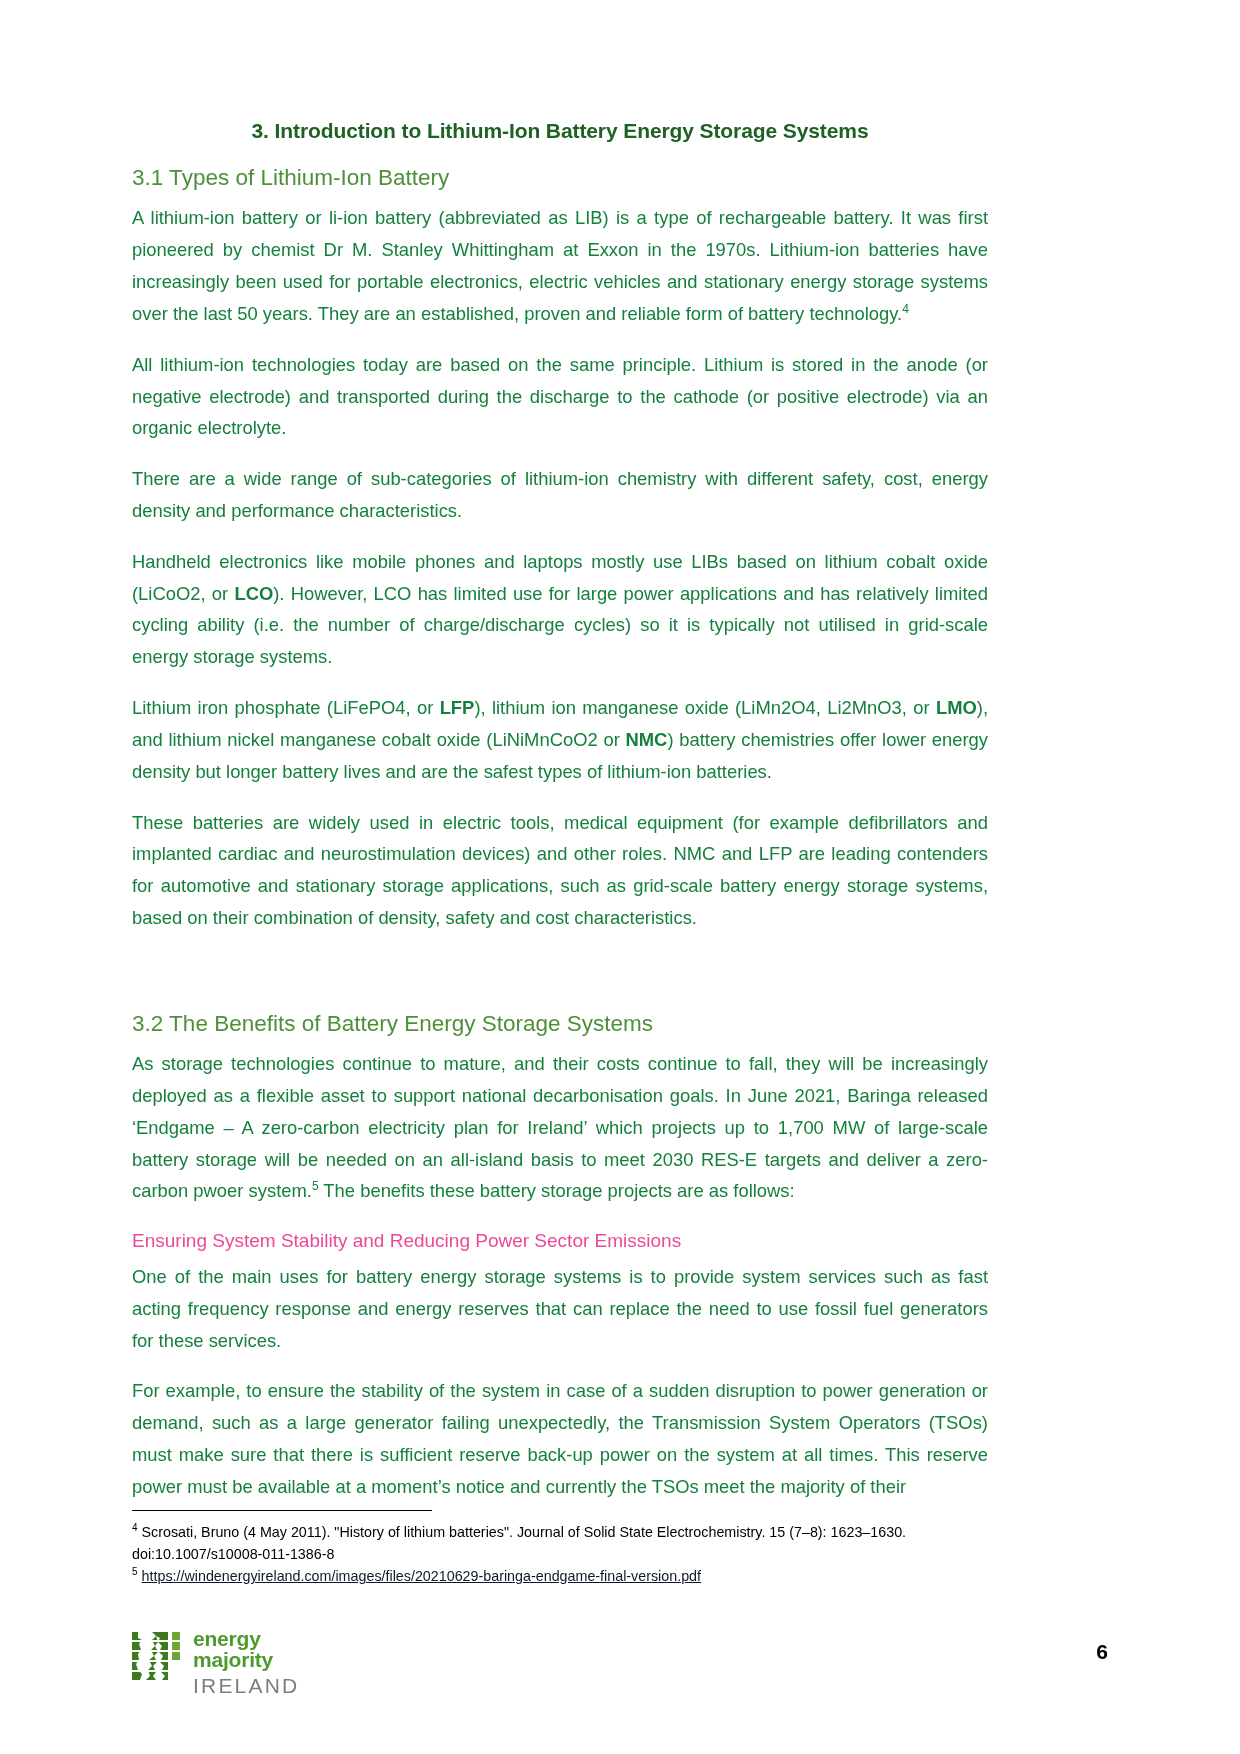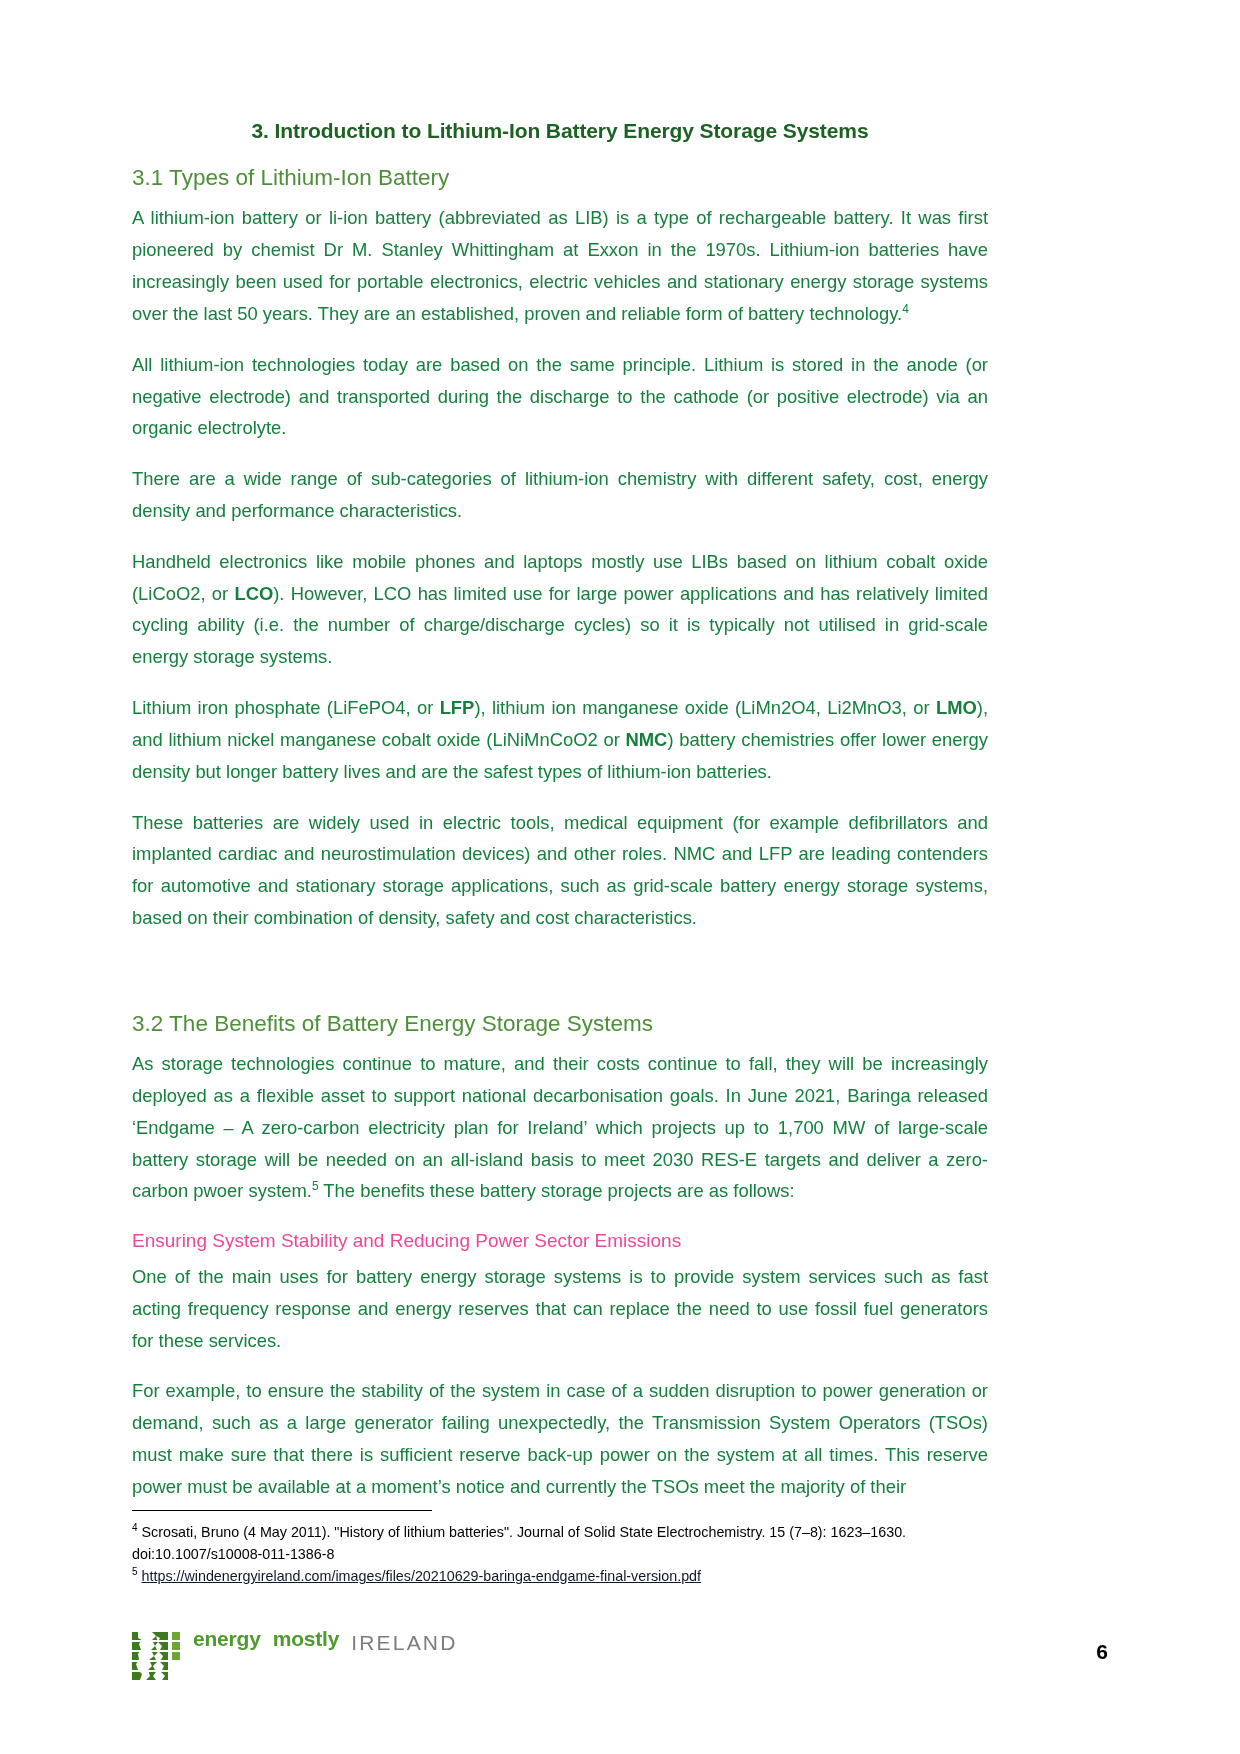--- a/index.html
+++ b/index.html
@@ -113,23 +113,22 @@
     align-items: flex-start;
   }
   .logo-mark {
     width: 52px;
     height: 56px;
     margin-right: 9px;
     margin-top: 2px;
   }
   .logo-words {
     display: flex;
-    flex-direction: row;
+    flex-direction: column;
     justify-content: flex-start;
-    gap: 12px;
   }
   .logo-line1, .logo-line2 {
     font-size: 21px;
     font-weight: bold;
     color: #4e9a2f;
     line-height: 1.02;
     letter-spacing: -0.2px;
   }
   .logo-line3 {
     font-size: 21px;
@@ -199,21 +198,21 @@
         <rect x="0" y="32" width="36" height="8" fill="#3d7a1f"></rect>
         <rect x="0" y="42" width="36" height="8" fill="#3d7a1f"></rect>
         <rect x="40" y="2" width="8" height="8" fill="#6aa832"></rect>
         <rect x="40" y="12" width="8" height="8" fill="#6aa832"></rect>
         <rect x="40" y="22" width="8" height="8" fill="#6aa832"></rect>
         <path d="M6,2 L6,8 L10,10 L7,14 L9,20 L6,24 L7,30 L4,34 L6,40 L10,44 L8,50 L14,50 L18,46 L16,40 L20,36 L17,30 L22,26 L19,20 L23,16 L20,10 L24,6 L20,2 Z" fill="#ffffff"></path>
         <path d="M24,6 L28,8 L26,12 L30,16 L27,22 L31,26 L28,32 L32,36 L29,42 L33,46 L30,50 L24,50 L21,46 L24,42 L21,36 L25,32 L22,26 L26,22 L23,16 L26,12 Z" fill="#ffffff"></path>
       </svg>
       <div class="logo-words">
         <span class="logo-line1">energy</span>
-        <span class="logo-line2">mostly</span>
+        <span class="logo-line2">majority</span>
         <span class="logo-line3">IRELAND</span>
       </div>
     </div>
 
     <div class="page-number">6</div>
 
   </div>
 
 </div>
 

